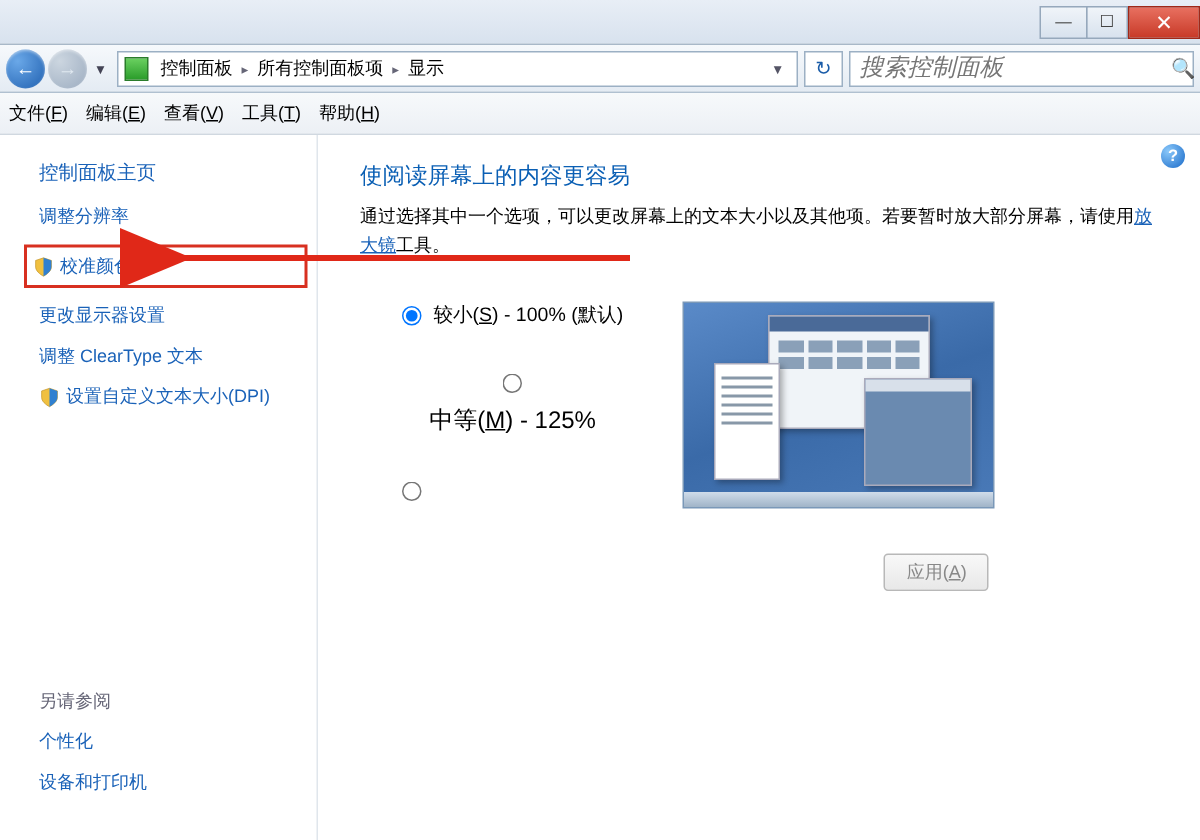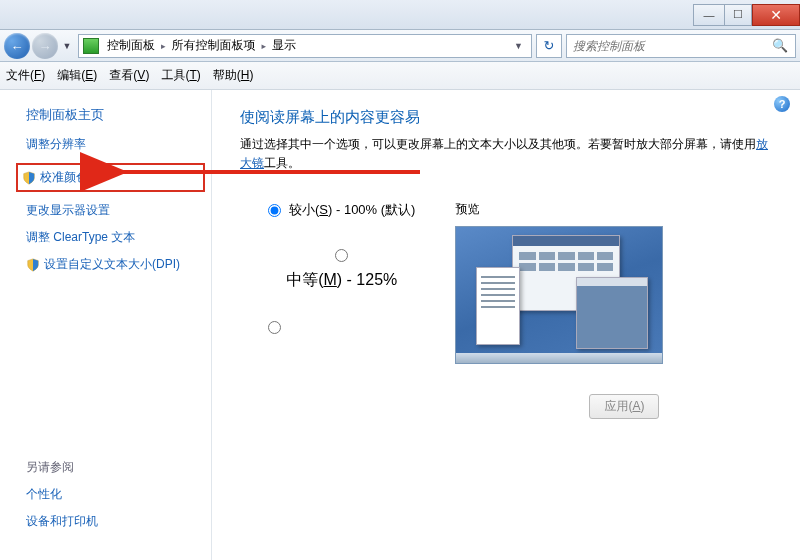--- a/index.html
+++ b/index.html
@@ -19,21 +19,21 @@
 .navcircle { width: 26px; height: 26px; border-radius: 50%; background: radial-gradient(circle at 30% 30%, #6aa8e8, #2060b0); display: flex; align-items: center; justify-content: center; color: #fff; font-size: 13px; box-shadow: inset 0 1px 2px rgba(255,255,255,.5); }
 .navcircle.disabled { background: radial-gradient(circle at 30% 30%, #ccd6e0, #9cacc0); color: #e0e8f0; }
 .navdrop { width: 14px; color: #445; font-size: 9px; display:flex; align-items:center; justify-content:center; }
 .address { flex: 1; height: 24px; background: #fff; border: 1px solid #9cb0c4; display: flex; align-items: center; padding: 0 4px; font-size: 12px; }
 .addr-icon { width: 16px; height: 16px; background: linear-gradient(#6ad060,#2a9c2a); margin-right: 6px; display:inline-block; border:1px solid #2a7c2a;}
 .crumb { color: #000; padding: 0 2px; }
 .crumb-sep { color: #667; padding: 0 4px; font-size: 9px; }
 .addr-drop { margin-left:auto; font-size:9px; color:#556; padding:0 4px;}
 .refresh { width: 26px; height: 24px; border: 1px solid #9cb0c4; background:#fff; display:flex; align-items:center; justify-content:center; color:#1a5ca8; font-size:13px;}
 .search { width: 230px; height: 24px; border: 1px solid #9cb0c4; background: #fff; display: flex; align-items: center; padding: 0 6px; }
-.search input { border: none; outline: none; flex: 1; font-style: italic; color: #888; font-size:12px; font-family:inherit;}
+.search input { border: none; outline: none; flex: 1; font-style: italic; color: #888; font-size:16px; font-family:inherit;}
 .search-ic { color:#4a7ab8; font-size:13px;}
 
 
 .menubar { height: 28px; background: linear-gradient(#f7f9fb,#ecf0f5); border-bottom: 1px solid #d0d8e0; display: flex; align-items: center; padding: 0 6px; gap: 12px; font-size: 12px; }
 .menuitem { cursor: pointer; }
 .menuitem u { text-decoration: underline; }
 
 
 .body { display: flex; height: 474px; }
 .sidebar { width: 212px; background: #fff; padding: 16px 8px 8px 8px; border-right: 1px solid #e0e6ec; position:relative; display:flex; flex-direction:column;}
@@ -178,21 +178,20 @@
         <label class="opt big">
           <input type="radio" name="sz" style="">
           <span><span>中等</span>(<u>M</u>)<span class="opt-note"> - 125%</span></span>
         </label>
         <label class="opt bigger">
           <input type="radio" name="sz" style="">
         </label>
       </div>
 
       <div class="preview-sec">
-        <div class="preview-lbl">预览</div>
         <div class="preview-img">
           <div class="pv-win pv-win1">
               <div class="pv-win1-t"></div>
               <div class="pv-grid">
                 <div class="pv-cell"></div>
                 <div class="pv-cell"></div>
                 <div class="pv-cell"></div>
                 <div class="pv-cell"></div>
                 <div class="pv-cell"></div>
                 <div class="pv-cell"></div>

